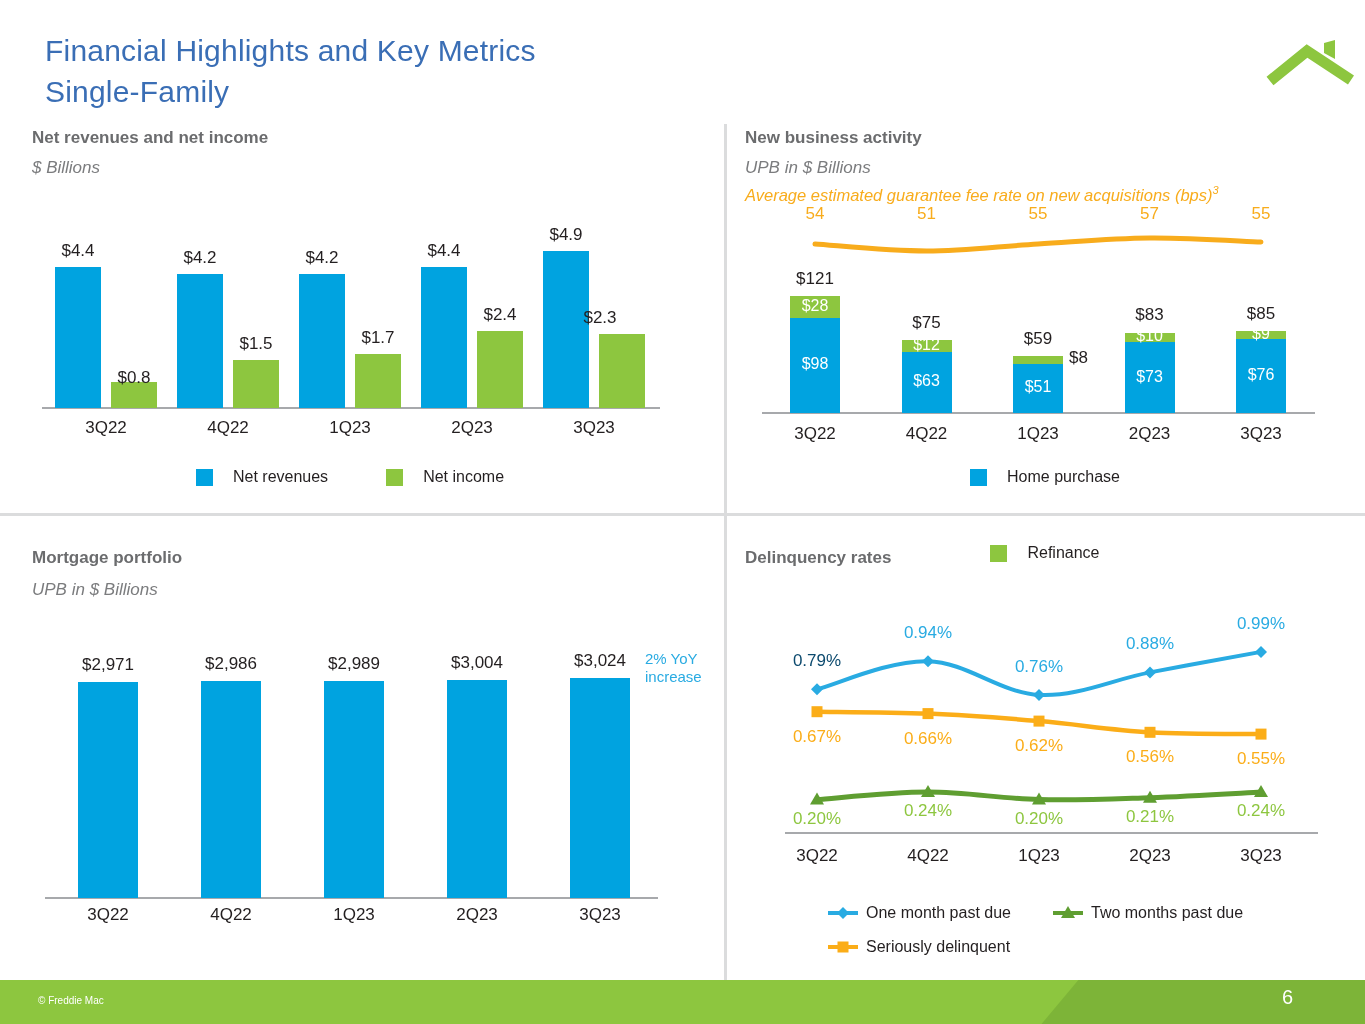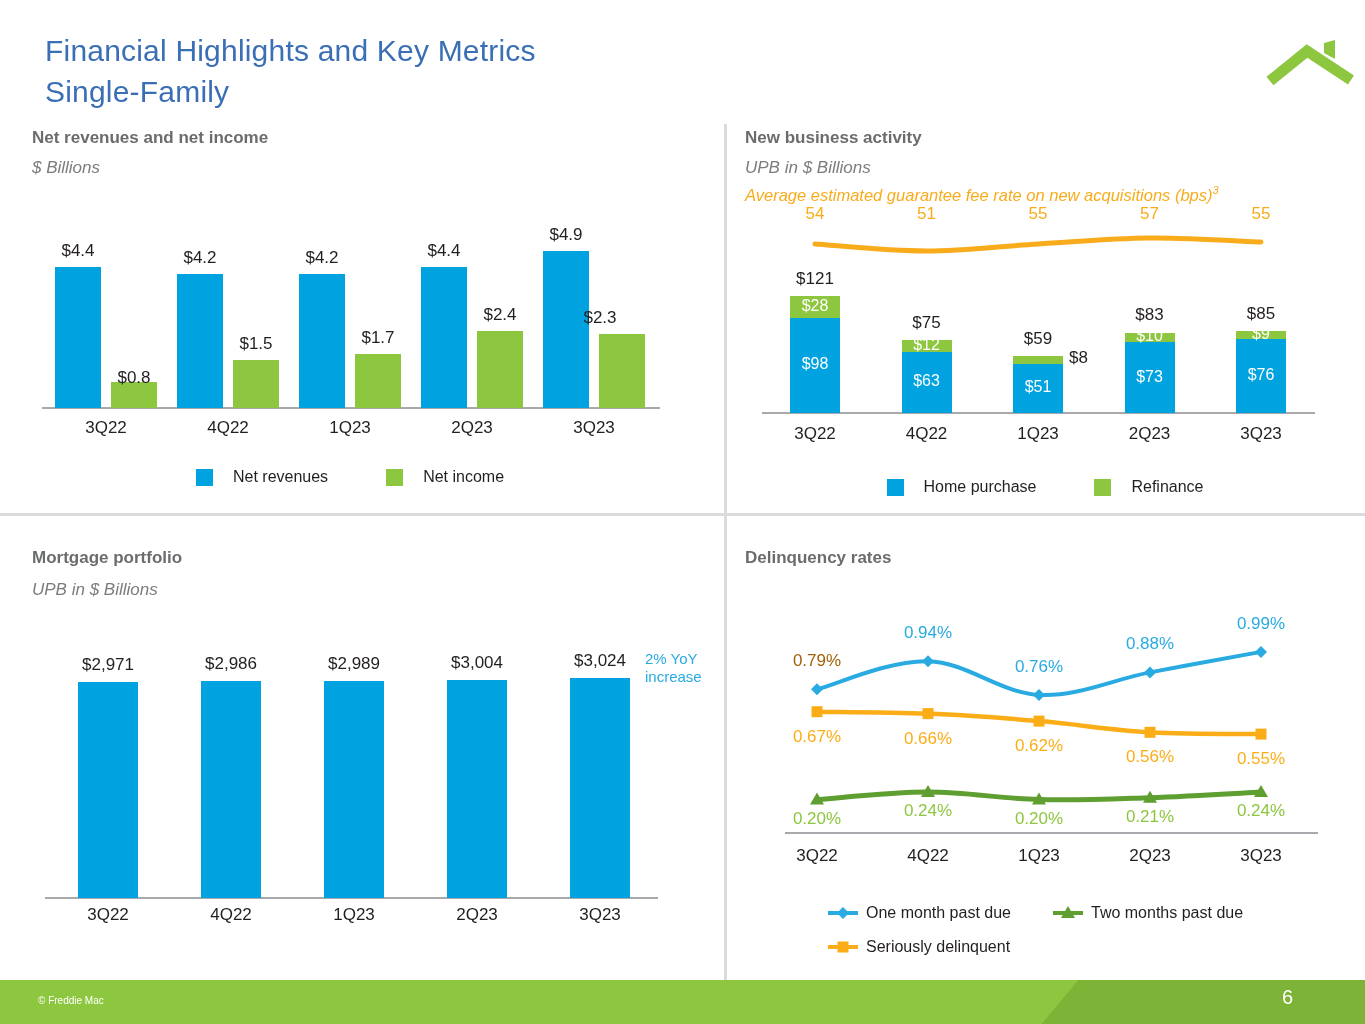--- a/index.html
+++ b/index.html
@@ -140,21 +140,21 @@
       <div class="val-label" style="left: 1114.5px; top: 305.49px; width: 70px;">$83</div>
       <div class="seg-label" style="left: 1114.5px; top: 367.595px; width: 70px;">$73</div>
       <div class="seg-label" style="left: 1114.5px; top: 327.34px; width: 70px;">$10</div>
       <div class="cat-label" style="left: 1109.5px; top: 424px; width: 80px;">2Q23</div>
       <div class="bar" style="left: 1236px; top: 339.3px; width: 50px; height: 73.7px; background: rgb(0, 163, 224);"></div>
       <div class="bar" style="left: 1236px; top: 330.5px; width: 50px; height: 8.7px; background: rgb(141, 198, 63);"></div>
       <div class="val-label" style="left: 1226px; top: 303.55px; width: 70px;">$85</div>
       <div class="seg-label" style="left: 1226px; top: 366.14px; width: 70px;">$76</div>
       <div class="seg-label" style="left: 1226px; top: 324.915px; width: 70px;">$9</div>
       <div class="cat-label" style="left: 1221px; top: 424px; width: 80px;">3Q23</div>
-      <div class="legend-row" style="left: 745px; top: 478px; width: 600px;">
+      <div class="legend-row" style="left: 745px; top: 468px; width: 600px; flex-direction: column;">
         <div class="legend-item">
           <div class="legend-swatch" style="background: rgb(0, 163, 224);"></div>
           <span>Home purchase</span>
         </div>
         <div class="legend-item">
           <div class="legend-swatch" style="background: rgb(141, 198, 63);"></div>
           <span>Refinance</span>
         </div>
       </div>
     </div>
@@ -200,21 +200,21 @@
         <polygon points="294,192.6 301,204.6 287,204.6" fill="#5F9E31"></polygon>
         <polygon points="405,190.7 412,202.7 398,202.7" fill="#5F9E31"></polygon>
         <polygon points="516,185.1 523,197.1 509,197.1" fill="#5F9E31"></polygon>
         <path d="M72,111.7C91.4,112.0 144.2,112.0 183,113.6C221.8,115.2 255.2,117.8 294,121.1C332.9,124.4 366.1,130.0 405,132.3C443.9,134.6 496.6,133.8 516,134.1" fill="none" stroke="#FBAD18" stroke-width="4.5" stroke-linecap="round"></path>
         <rect x="66.5" y="106.2" width="11" height="11" fill="#FBAD18"></rect>
         <rect x="177.5" y="108.1" width="11" height="11" fill="#FBAD18"></rect>
         <rect x="288.5" y="115.6" width="11" height="11" fill="#FBAD18"></rect>
         <rect x="399.5" y="126.80000000000001" width="11" height="11" fill="#FBAD18"></rect>
         <rect x="510.5" y="128.6" width="11" height="11" fill="#FBAD18"></rect>
       </svg>
-      <div class="pt-label" style="left: 779px; top: 651px; width: 76px; color: #a16207;">0.79%</div>
+      <div class="pt-label" style="left: 779px; top: 651px; width: 76px; color: #0c4a6e;">0.79%</div>
       <div class="pt-label" style="left: 890px; top: 623px; width: 76px; color: rgb(41, 171, 226);">0.94%</div>
       <div class="pt-label" style="left: 1001px; top: 657px; width: 76px; color: rgb(41, 171, 226);">0.76%</div>
       <div class="pt-label" style="left: 1112px; top: 634px; width: 76px; color: rgb(41, 171, 226);">0.88%</div>
       <div class="pt-label" style="left: 1223px; top: 614px; width: 76px; color: rgb(41, 171, 226);">0.99%</div>
       <div class="pt-label" style="left: 779px; top: 809px; width: 76px; color: rgb(141, 198, 63);">0.20%</div>
       <div class="pt-label" style="left: 890px; top: 801px; width: 76px; color: rgb(141, 198, 63);">0.24%</div>
       <div class="pt-label" style="left: 1001px; top: 809px; width: 76px; color: rgb(141, 198, 63);">0.20%</div>
       <div class="pt-label" style="left: 1112px; top: 807px; width: 76px; color: rgb(141, 198, 63);">0.21%</div>
       <div class="pt-label" style="left: 1223px; top: 801px; width: 76px; color: rgb(141, 198, 63);">0.24%</div>
       <div class="pt-label" style="left: 779px; top: 727px; width: 76px; color: rgb(251, 173, 24);">0.67%</div>

